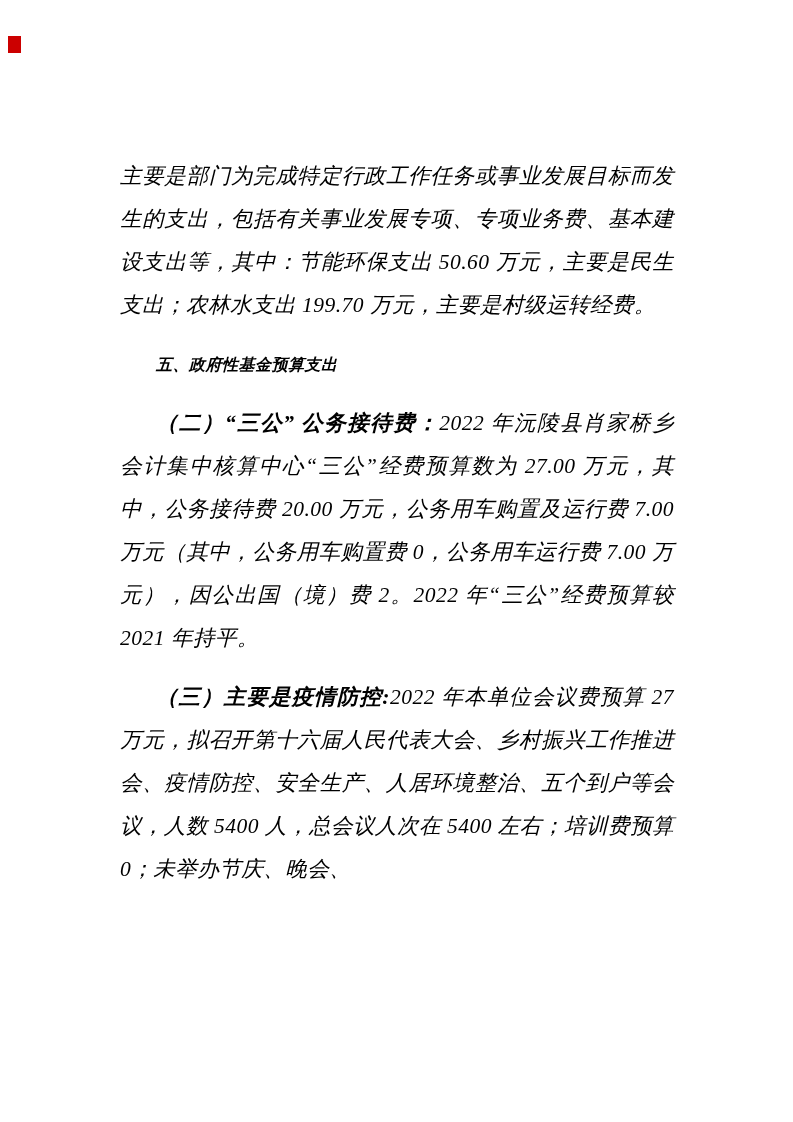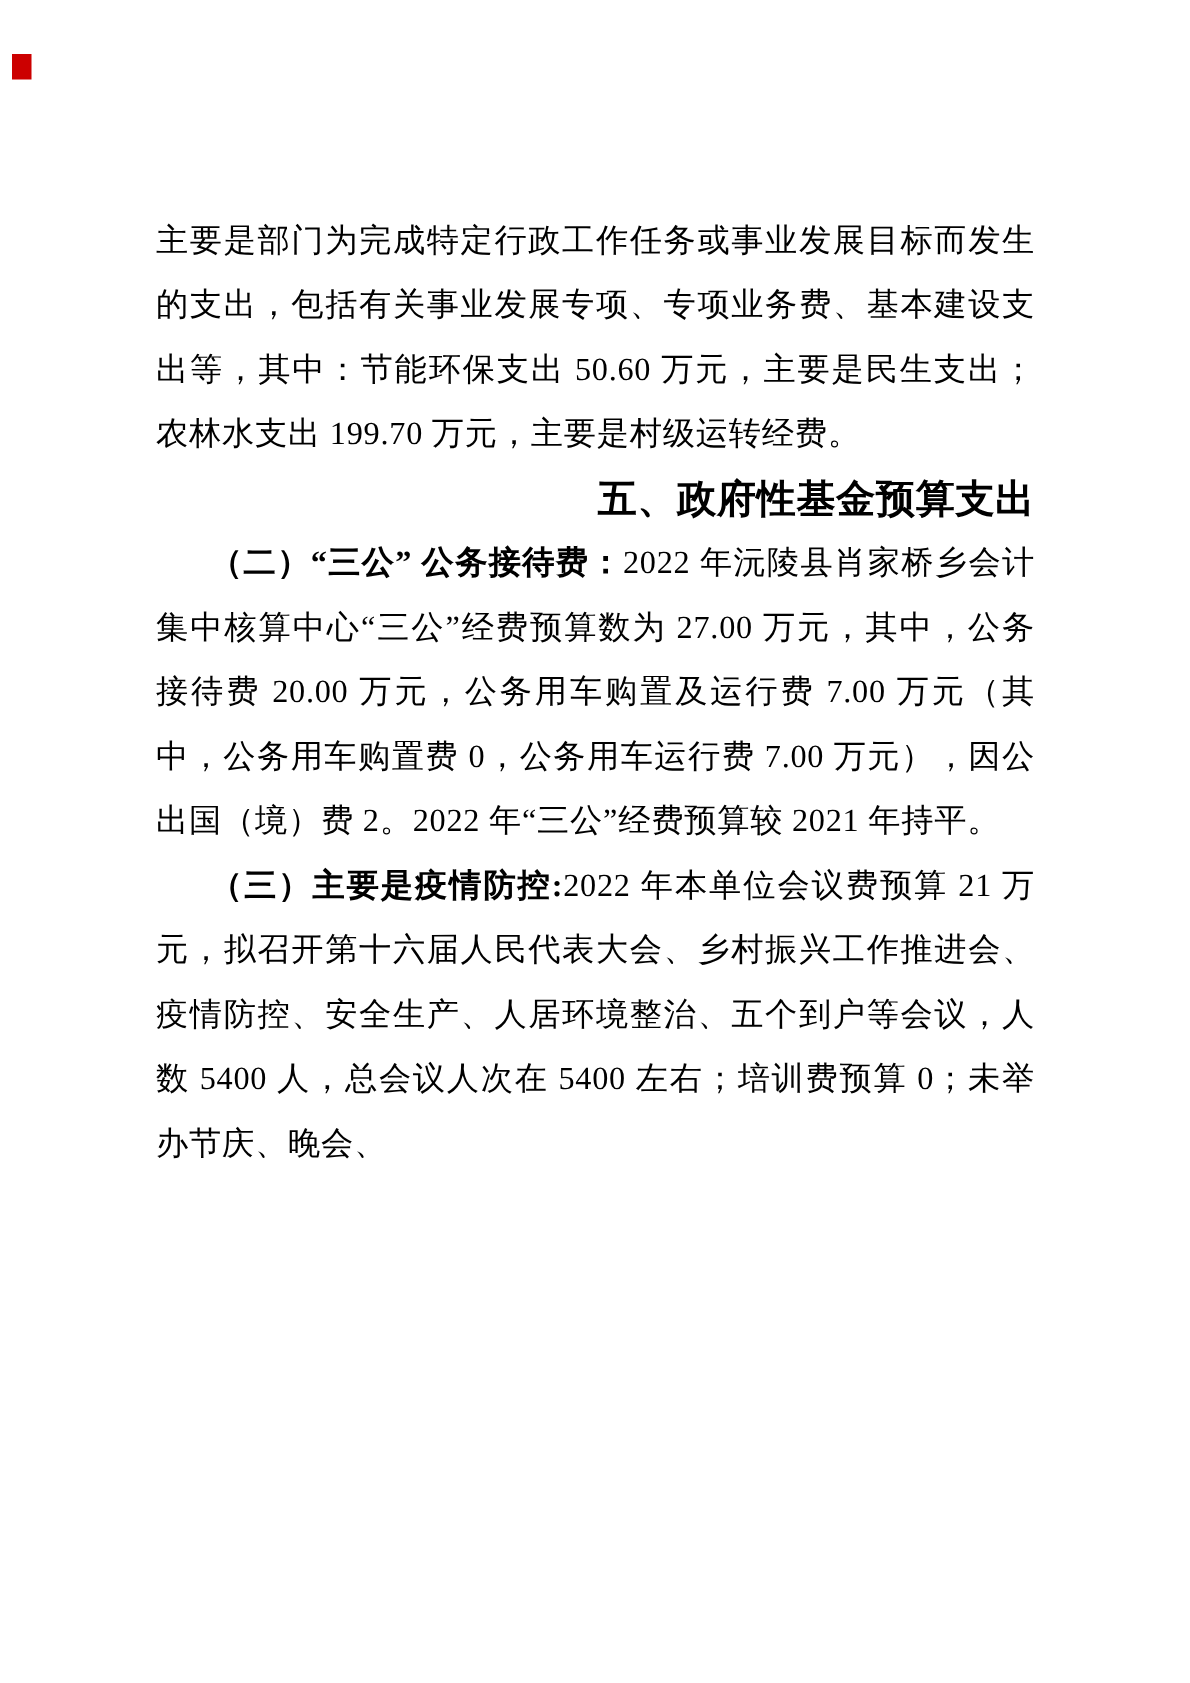--- a/index.html
+++ b/index.html
@@ -30,32 +30,33 @@
     width: 586px;
     font-family: "Liberation Serif", "DejaVu Serif", serif;
     font-size: 21.5px;
     line-height: 43px;
     text-align: justify;
     text-justify: inter-character;
     color: #000000;
     letter-spacing: 0.5px;
   }
   .content p {
-    margin: 0;
+    margin: 16px;
     padding: 0;
+    font-style: italic;
   }
   .para-indent {
     text-indent: 36px;
   }
   .heading {
     font-family: "Liberation Sans", "DejaVu Sans", sans-serif;
     font-weight: 700;
-    font-size: 26px;
+    font-size: 16px;
     text-indent: 36px;
-    text-align: right;
+    text-align: left;
   }
   .lead {
     font-weight: 700;
   }
 </style>
 </head>
 <body>
 
 <div class="page">
 
@@ -65,16 +66,16 @@
 
     <p>主要是部门为完成特定行政工作任务或事业发展目标而发生的支出，包括有关事业发展专项、专项业务费、基本建设支出等，其中：节能环保支出 50.60 万元，主要是民生支出；农林水支出 199.70 万元，主要是村级运转经费。</p>
 
     <p class="heading">五、政府性基金预算支出</p>
 
 
 
 
     <p class="para-indent"><b class="lead">（二）“三公” 公务接待费：</b><span>2022 年沅陵县肖家桥乡会计集中核算中心“三公”经费预算数为 27.00 万元，其中，公务接待费 20.00 万元，公务用车购置及运行费 7.00 万元（其中，公务用车购置费 0，公务用车运行费 7.00 万元），因公出国（境）费 2。2022 年“三公”经费预算较 2021 年持平。</span></p>
 
-    <p class="para-indent"><b class="lead">（三）主要是疫情防控:</b><span>2022 年本单位会议费预算 21 万元，拟召开第十六届人民代表大会、乡村振兴工作推进会、疫情防控、安全生产、人居环境整治、五个到户等会议，人数 5400 人，总会议人次在 5400 左右；培训费预算 0；未举办节庆、晚会、</span></p>
+    <p class="para-indent"><b class="lead">（三）主要是疫情防控:</b><span>2022 年本单位会议费预算 27 万元，拟召开第十六届人民代表大会、乡村振兴工作推进会、疫情防控、安全生产、人居环境整治、五个到户等会议，人数 5400 人，总会议人次在 5400 左右；培训费预算 0；未举办节庆、晚会、</span></p>
 
   </div>
 </div>
 
 </body></html>

